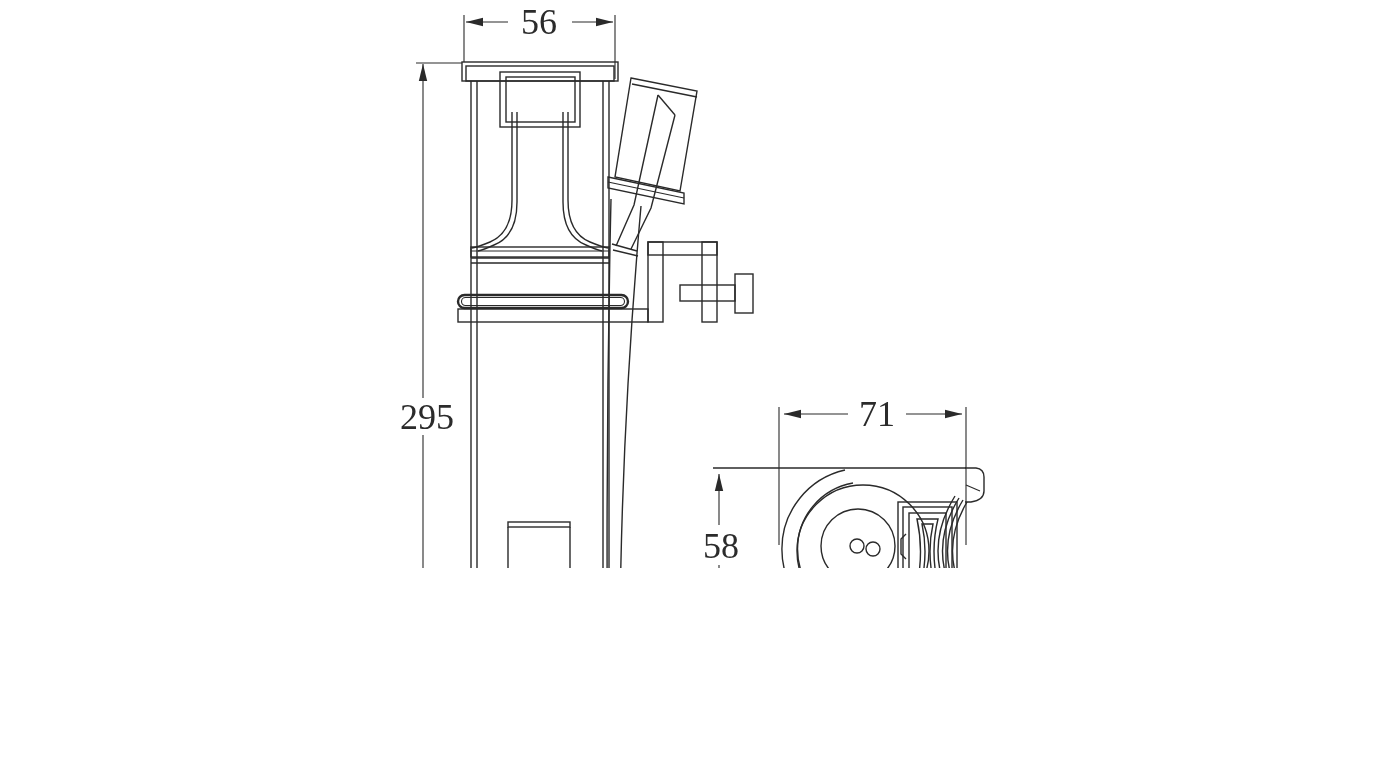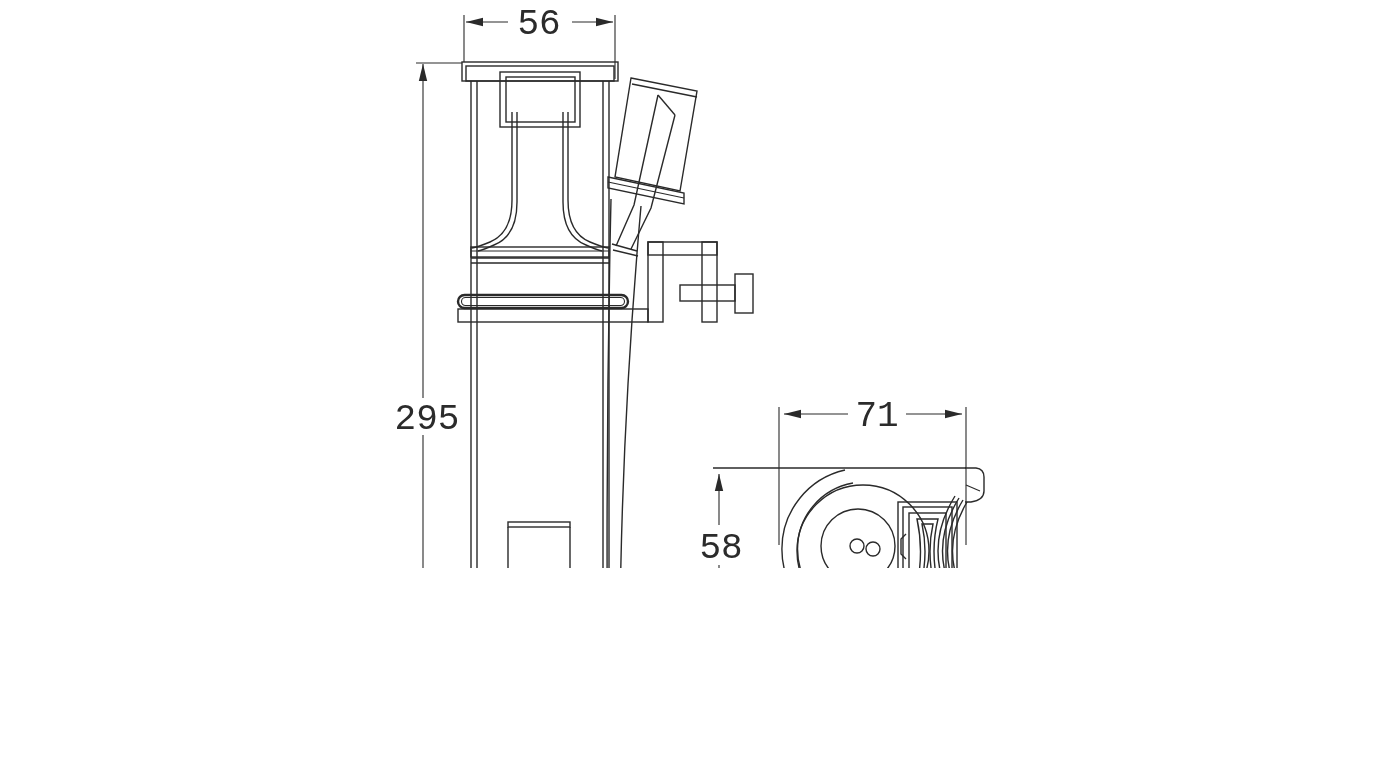--- a/index.html
+++ b/index.html
@@ -1,20 +1,20 @@
 <!DOCTYPE html>
 <html style="--background: #ffffff; --line: #2a2a2a; --text: #2b2b2b;"><head>
 <meta charset="utf-8">
 <style>
   html,body{margin:0;padding:0;background:#fff;}
   .stage{
     position:relative;
     width:1387px;height:568px;
     background:var(--background,#ffffff);
-    font-family:Liberation Mono, monospace;
+    font-family:Liberation Serif, serif;
     overflow:hidden;
     text-align:center;
   }
   svg{display:block}
   .ln{fill:none;stroke:var(--line,#2a2a2a);stroke-width:1.4;stroke-linecap:butt;stroke-linejoin:miter}
   .thk{stroke-width:2.4}
   .thin{stroke-width:1.1}
   .slot{fill:none;stroke:var(--line,#2a2a2a);stroke-width:3;stroke-linecap:round}
   .ar{fill:var(--line,#2a2a2a);stroke:none}
   .dim{font-size:36px;font-weight:normal;fill:var(--text,#2b2b2b);text-anchor:middle}

